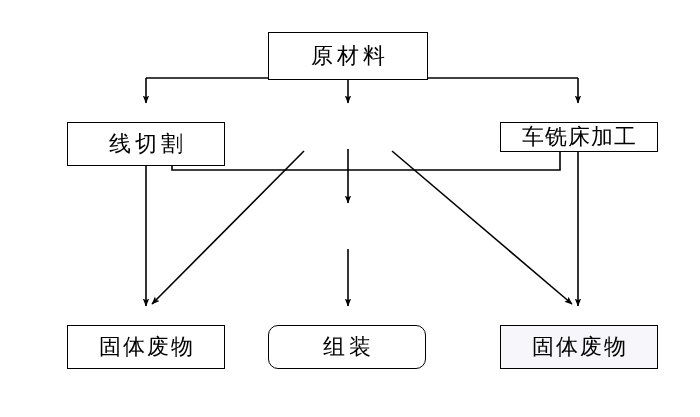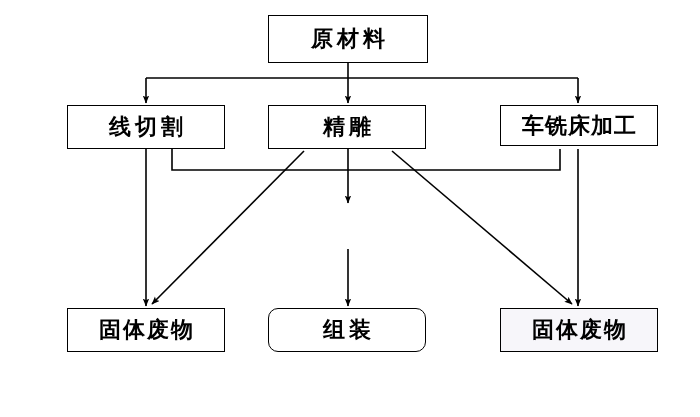--- a/index.html
+++ b/index.html
@@ -22,27 +22,28 @@
   }
   .node{
     position:absolute;
     box-sizing:border-box;
     border:1.6px solid #000000;
     background:#ffffff;
     display:flex;
     align-items:center;
     justify-content:center;
     color:#000000;
-    font-weight:700;
+    font-weight:400;
     font-size:22px;
     letter-spacing:4px;
     text-indent:4px;
     line-height:1;
     white-space:nowrap;
     z-index:2;
+    margin-top:17px;
   }
   .node.tinted{ background:#f7f6fa; }
 </style>
 </head>
 <body>
 
 <div id="canvas">
 
   <svg id="wires" viewBox="0 0 700 417" width="700" height="417" aria-hidden="true">
     <defs>
@@ -77,23 +78,22 @@
 
       <path d="M578,149 L578,306" marker-end="url(#arrowhead)"></path>
 
     </g>
   </svg>
 
   <div class="node" style="left:268px;top:15px;width:160px;height:48px;">原材料</div>
 
   <div class="node" style="left:67px;top:105px;width:158px;height:44px;">线切割</div>
 
-  <div class="node" style="left:268px;top:105px;width:158px;height:44px;">精雕</div>
 
-  <div class="node" style="left:500px;top:105px;width:158px;height:41px;letter-spacing:1px;text-indent:1px;">车铣床加工</div>
+  <div class="node" style="left:500px;top:105px;width:158px;height:30px;letter-spacing:1px;text-indent:1px;">车铣床加工</div>
 
 
   <div class="node" style="left:67px;top:308px;width:158px;height:44px;letter-spacing:2px;text-indent:2px;">固体废物</div>
 
   <div class="node" style="left:268px;top:308px;width:158px;height:44px;border-radius:10px;">组装</div>
 
   <div class="node tinted" style="left:500px;top:308px;width:158px;height:44px;letter-spacing:2px;text-indent:2px;">固体废物</div>
 
 </div>
 

